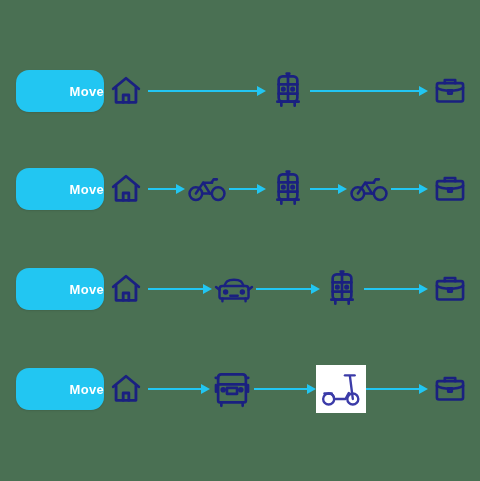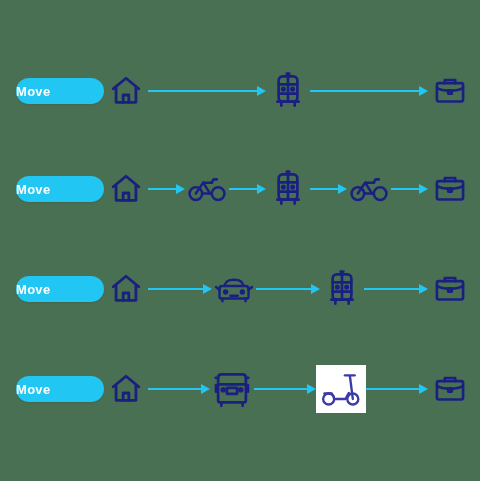--- a/index.html
+++ b/index.html
@@ -30,26 +30,26 @@
   .row-1 { top: 60px; }
   .row-2 { top: 158px; }
   .row-3 { top: 258px; }
   .row-4 { top: 358px; }
 
   
   .move-button {
     position: absolute;
     left: 16px;
     width: 88px;
-    height: 26px;
+    height: 42px;
     border-radius: 13px;
     background: #22c6f2;
     display: flex;
     align-items: center;
-    justify-content: flex-start;
+    justify-content: flex-end;
     box-shadow: 0 1px 2px rgba(0,0,0,0.10);
   }
   .move-button-label {
     color: #ffffff;
     font-size: 13px;
     font-weight: bold;
     letter-spacing: 0.3px;
     line-height: 1;
   }
 

